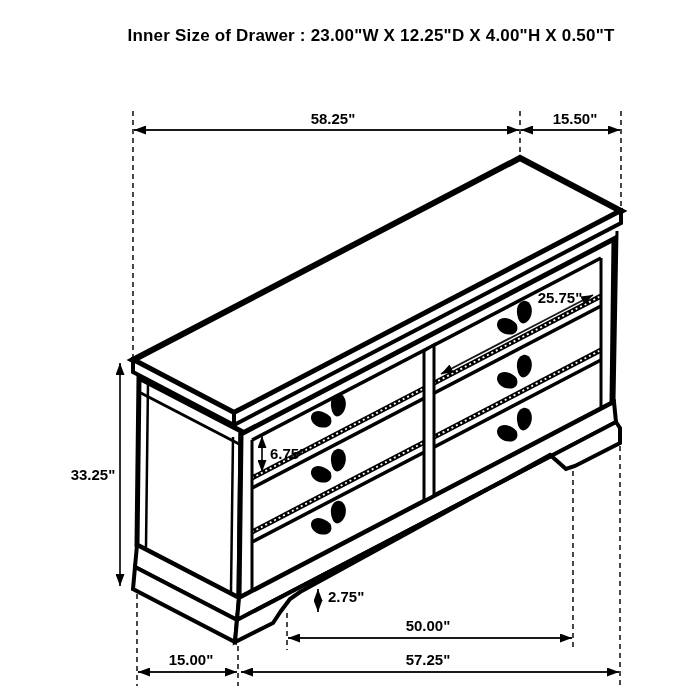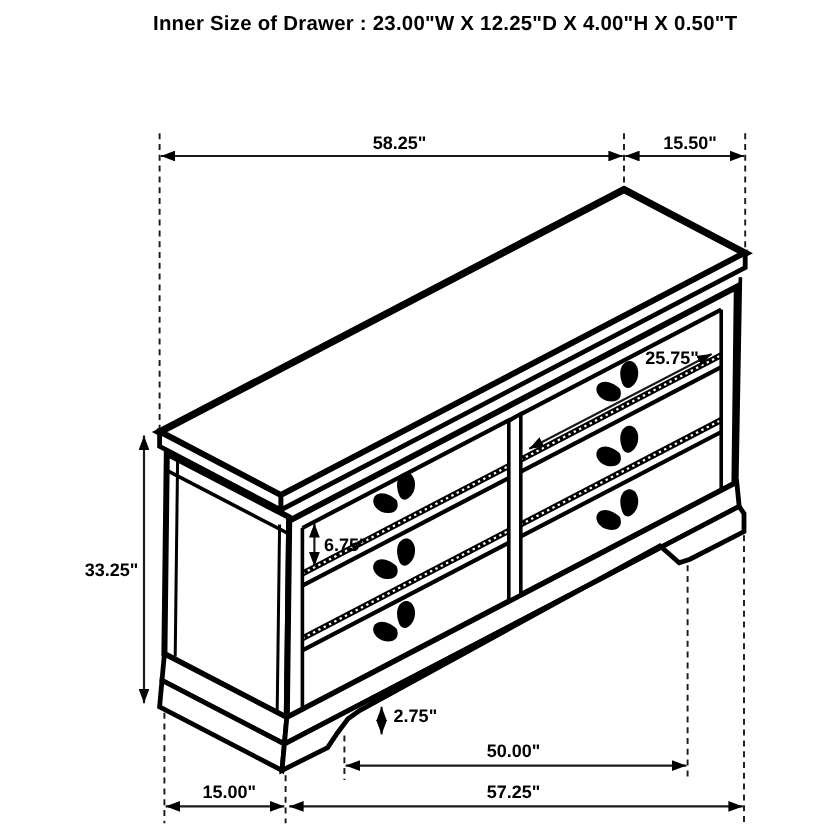--- a/index.html
+++ b/index.html
@@ -1,18 +1,18 @@
 <!DOCTYPE html>
 <html><head>
 <meta charset="utf-8">
 <style>
   html,body{margin:0;padding:0;background:#ffffff;}
   .stage{position:relative;width:700px;height:700px;background:#fff;overflow:hidden;
          font-family:"Liberation Sans",sans-serif;}
-  .title{position:absolute;top:10px;left:0;width:700px;text-align:center;
+  .title{position:absolute;top:26px;left:0;width:700px;text-align:center;
          padding-left:42px;box-sizing:border-box;
          font-size:17px;font-weight:bold;color:#000;letter-spacing:0.2px;}
   svg{position:absolute;top:0;left:0;}
   .dimtxt{font-family:"Liberation Sans",sans-serif;font-size:15px;font-weight:bold;fill:#000;}
   .ext{stroke:#1a1a1a;stroke-width:1.6;stroke-dasharray:5 4;fill:none;}
   .dim{stroke:#1a1a1a;stroke-width:1.8;fill:none;}
   .ink{stroke:#000;fill:#fff;}
   .inkline{stroke:#000;fill:none;}
 </style>
 </head>

